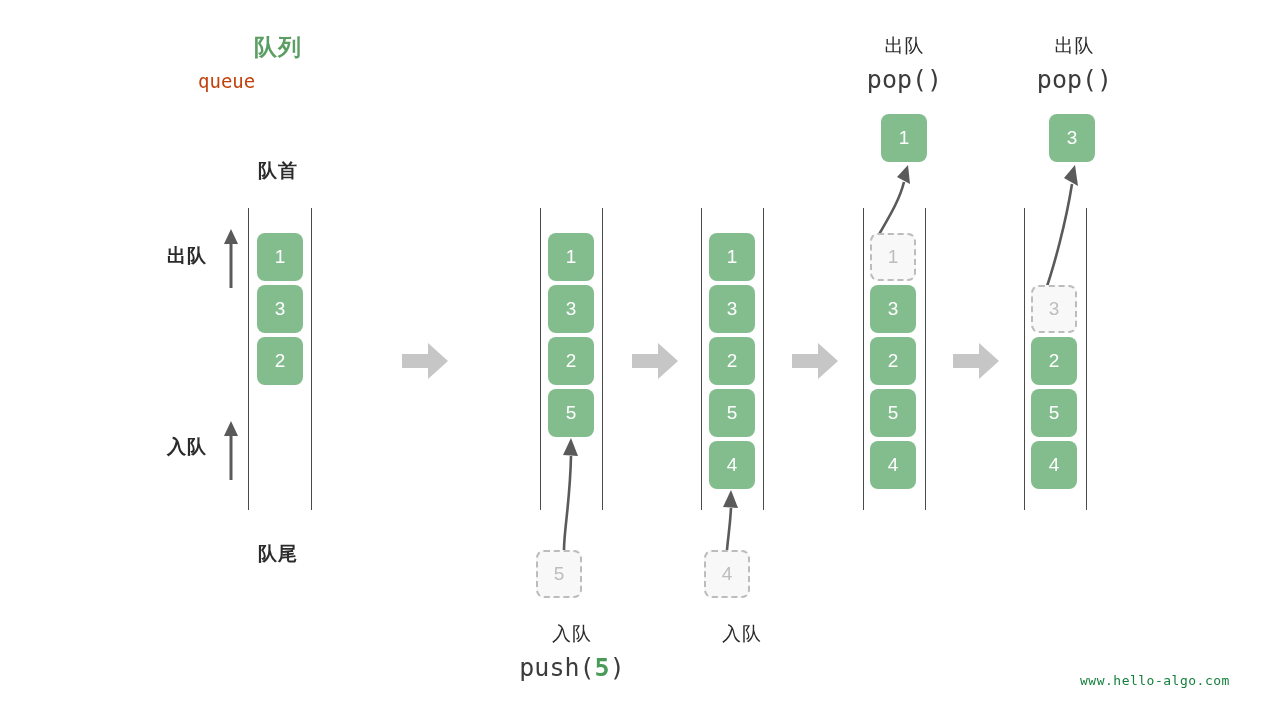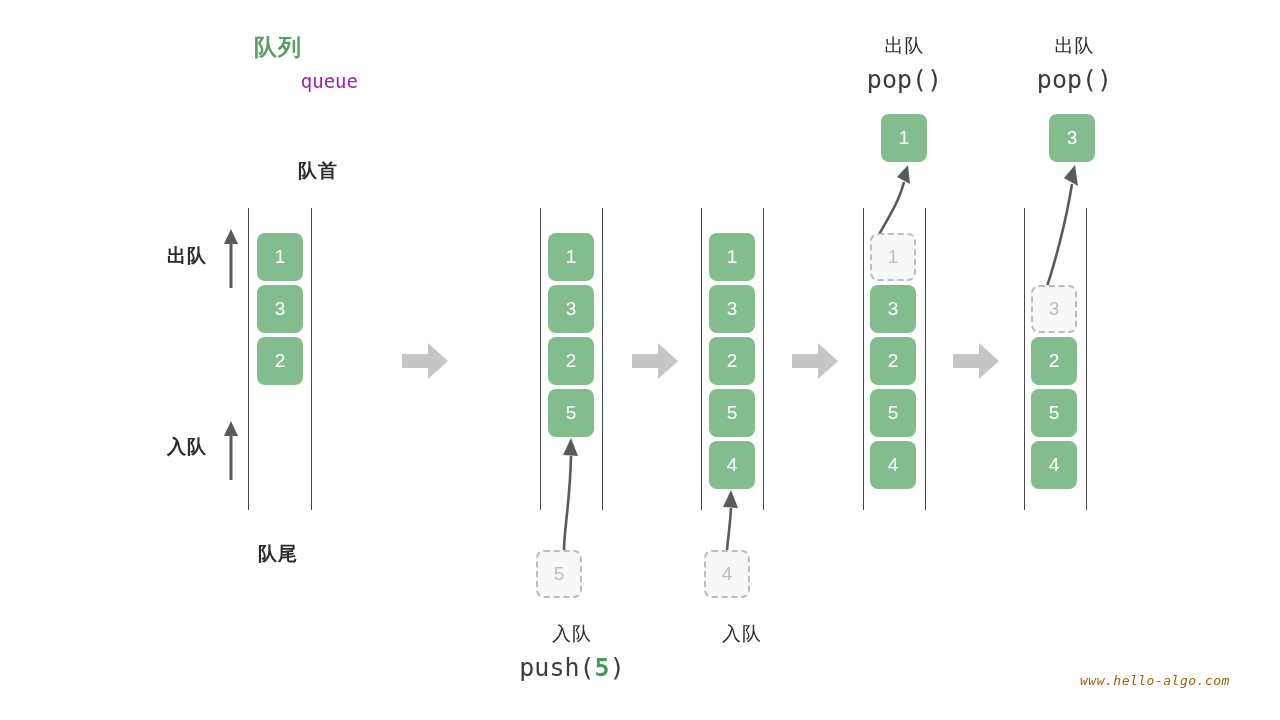--- a/index.html
+++ b/index.html
@@ -27,22 +27,22 @@
   .title-cn {
     font-size: 23px;
     font-weight: bold;
     color: #5a9e63;
     text-align: center;
     letter-spacing: 1px;
   }
   .title-en {
     font-family: "DejaVu Sans Mono", "Liberation Mono", monospace;
     font-size: 19px;
-    color: #a21caf;
-    text-align: right;
+    color: #c2410c;
+    text-align: left;
   }
   .side-label {
     font-size: 19px;
     font-weight: bold;
     color: #2b2b2b;
     text-align: center;
     letter-spacing: 1px;
   }
   .op-label {
     text-align: center;
@@ -94,40 +94,39 @@
   }
 
   
   .step-arrow { position: absolute; }
 
   
   .watermark {
     position: absolute;
     font-family: "DejaVu Sans Mono", "Liberation Mono", monospace;
     font-size: 13px;
-    color: #a16207;
+    color: #15803d;
     letter-spacing: 0.5px;
-    font-style: italic;
   }
 
   svg { display: block; overflow: visible; }
 </style>
 </head>
 <body>
 
 <div class="stage">
 
   <div class="abs" style="left:186px; top:32px; width:160px;">
     <div class="title-cn">队列</div>
   </div>
   <div class="abs" style="left:186px; top:70px; width:160px;">
     <div class="title-en">queue</div>
   </div>
 
-  <div class="abs side-label" style="left:206px; top:158px; width:120px;text-align:right;">队首</div>
+  <div class="abs side-label" style="left:206px; top:158px; width:120px;">队首</div>
   <div class="abs side-label" style="left:206px; top:541px; width:120px;">队尾</div>
 
   <div class="abs side-label" style="left:142px; top:243px; width:66px;">出队</div>
   <div class="abs side-label" style="left:142px; top:434px; width:66px;">入队</div>
 
   <svg class="abs" style="left:208px; top:228px;" width="22" height="62">
     <line x1="11" y1="60" x2="11" y2="14" stroke="#5a5a5a" stroke-width="3"></line>
     <polygon points="11,1 18,16 4,16" fill="#5a5a5a"></polygon>
   </svg>
   <svg class="abs" style="left:208px; top:420px;" width="22" height="62">

